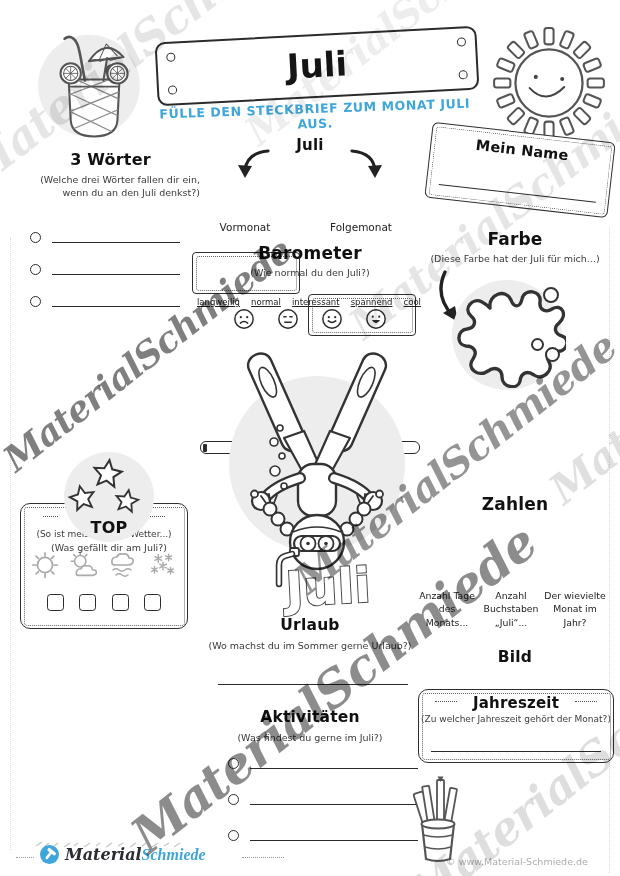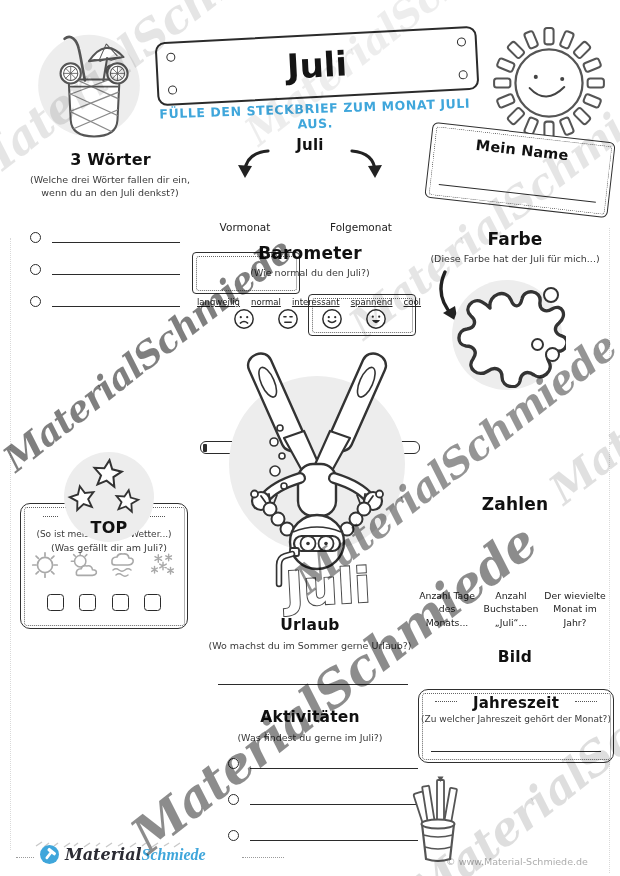--- a/index.html
+++ b/index.html
@@ -123,21 +123,21 @@
       <circle cx="73" cy="52" r="2" fill="#444"></circle>
     <path d="M41 61 Q57 78 75 60" fill="none" stroke="#444" stroke-width="2" stroke-linecap="round"></path>
   </svg>
 
   <div class="abs dotbox" style="left:428px;top:132px;width:182px;height:74px;transform:rotate(6.5deg);">
     <div class="sec-title" style="font-size:14.5px;margin-top:9px;">Mein Name</div>
     <div class="wline" style="position:absolute;left:12px;right:12px;bottom:13px;"></div>
   </div>
 
   <div class="abs sec-title" style="left:28px;top:150px;width:165px;font-size:16px;">3 Wörter</div>
-  <div class="abs hint" style="left:20px;top:173px;width:180px;">(Welche drei Wörter fallen dir ein, wenn du an den Juli denkst?)</div>
+  <div class="abs hint" style="left:20px;top:173px;width:180px;text-align:right;">(Welche drei Wörter fallen dir ein, wenn du an den Juli denkst?)</div>
   <div class="abs brow" style="left:30px;top:232px;width:150px;">
     <span class="bullet"></span>
       <span class="wline" style="width:132px;height:10px;"></span>
   </div>
   <div class="abs brow" style="left:30px;top:264px;width:150px;">
     <span class="bullet"></span>
       <span class="wline" style="width:132px;height:10px;"></span>
   </div>
   <div class="abs brow" style="left:30px;top:296px;width:150px;">
     <span class="bullet"></span>

